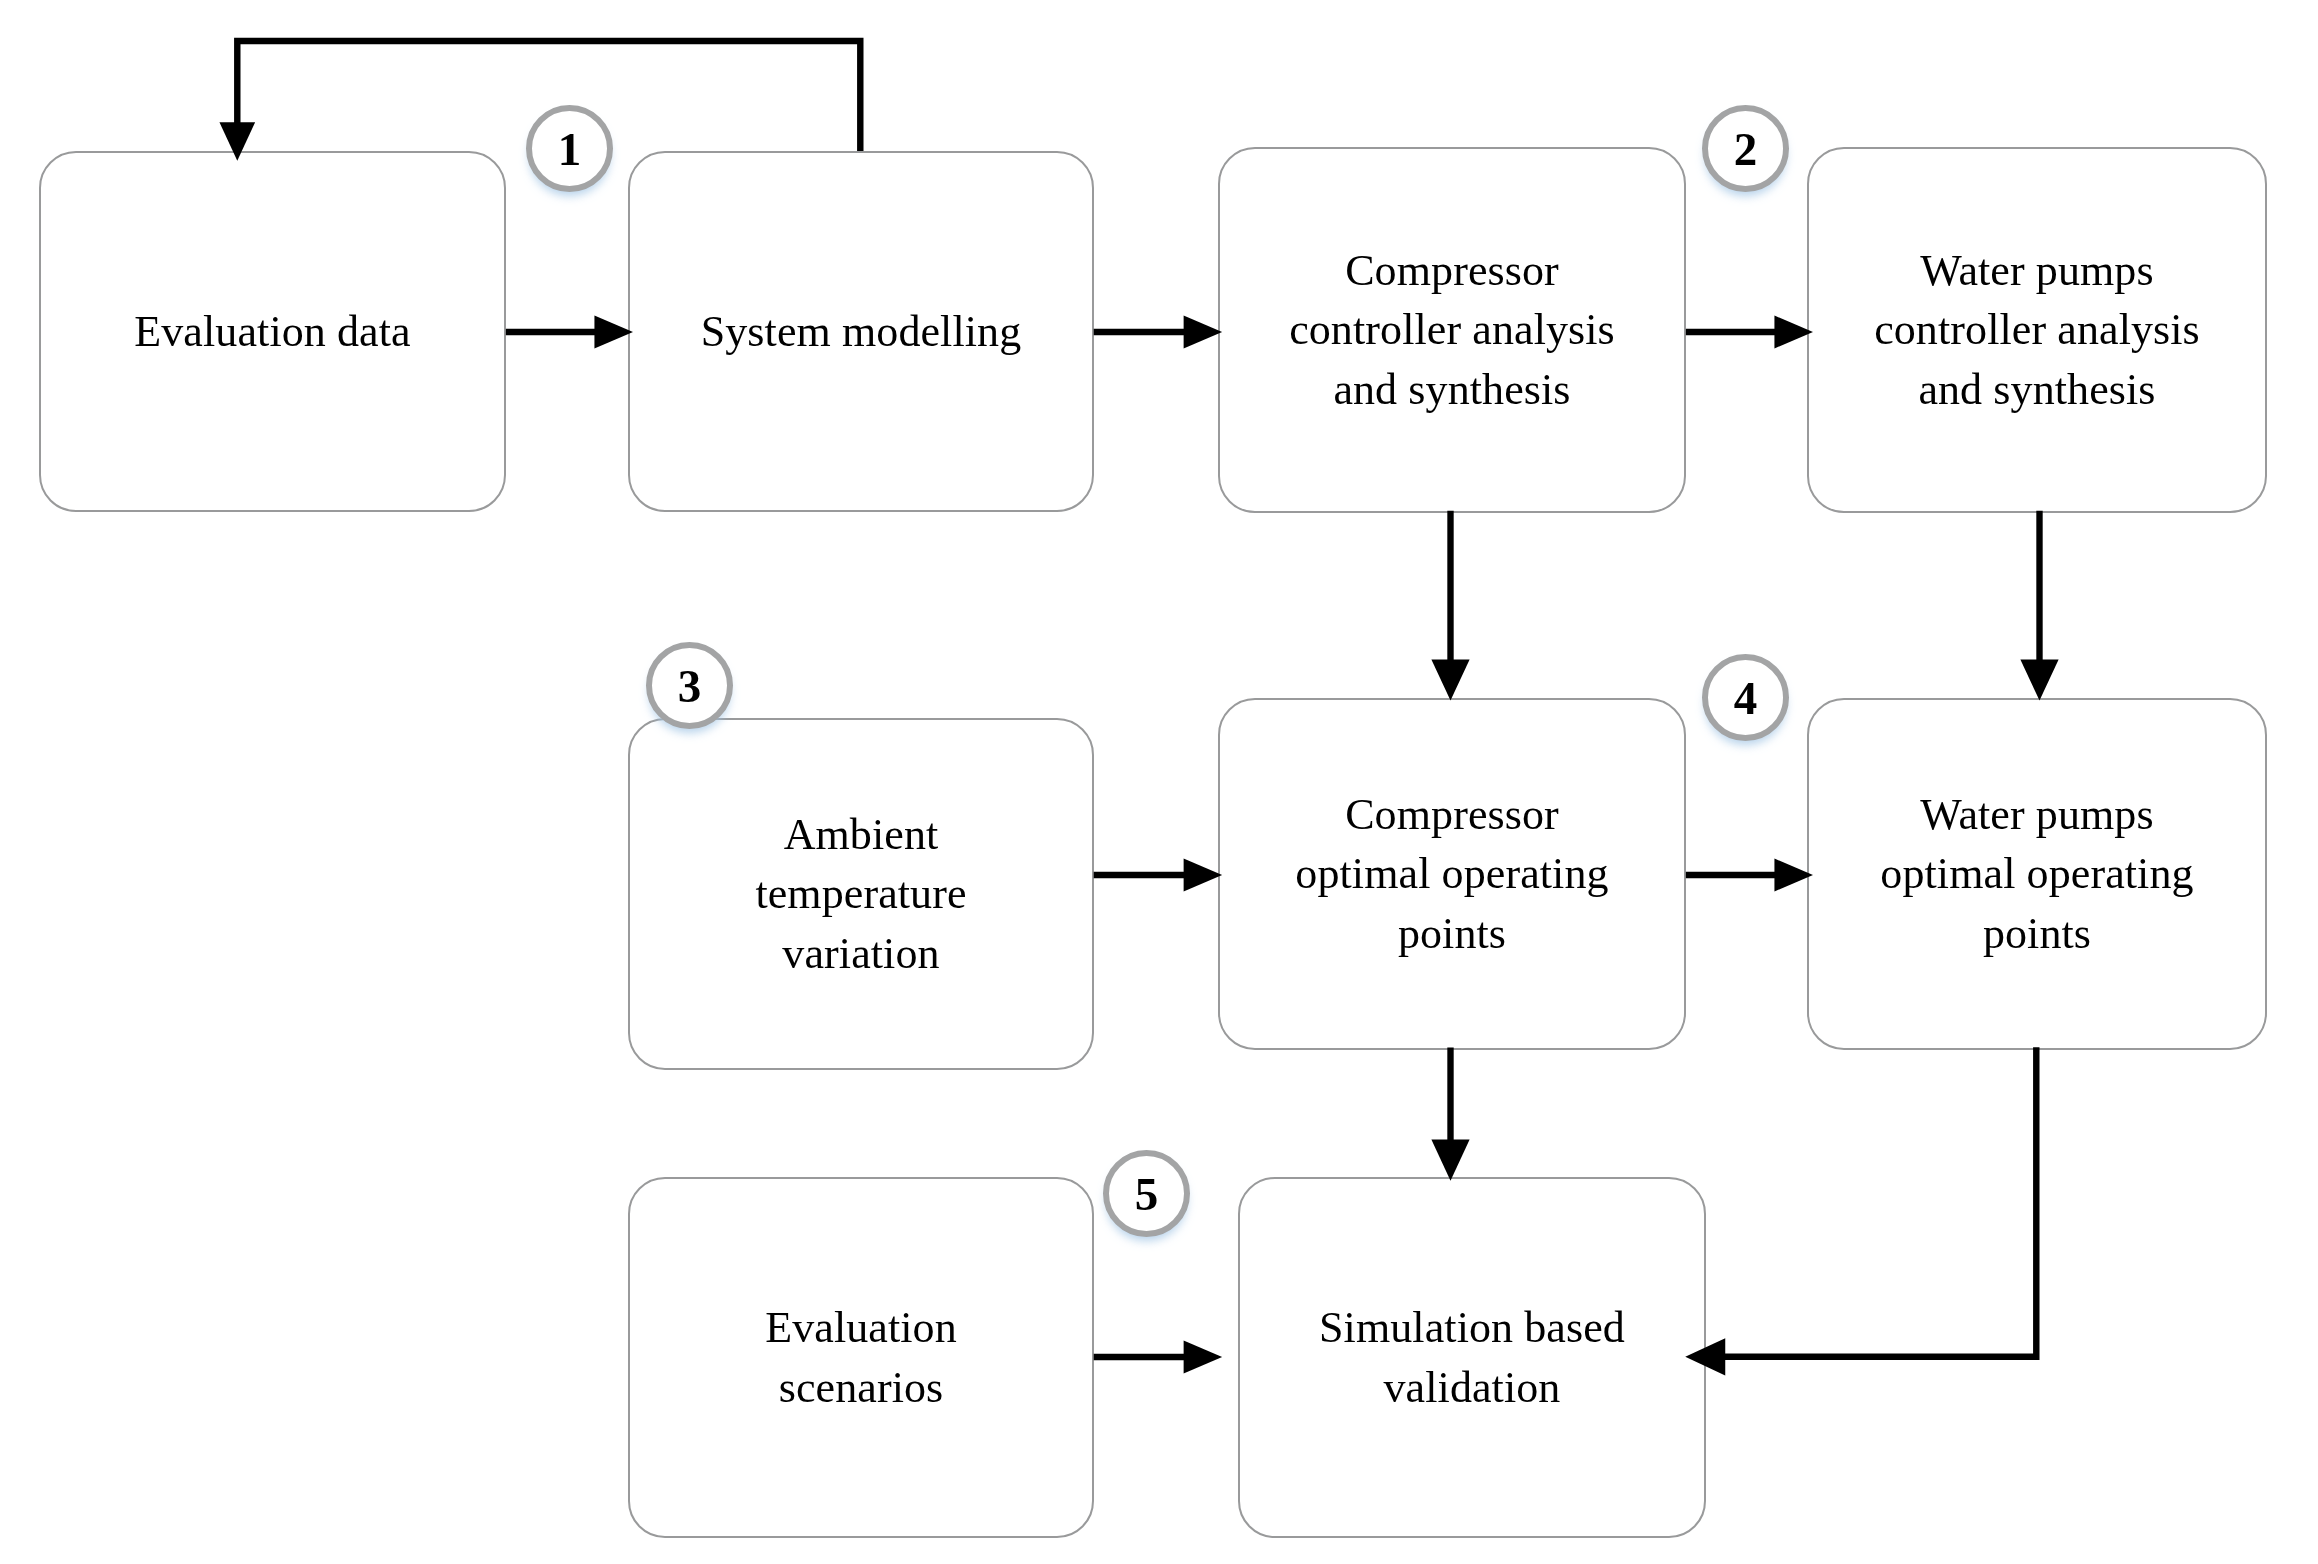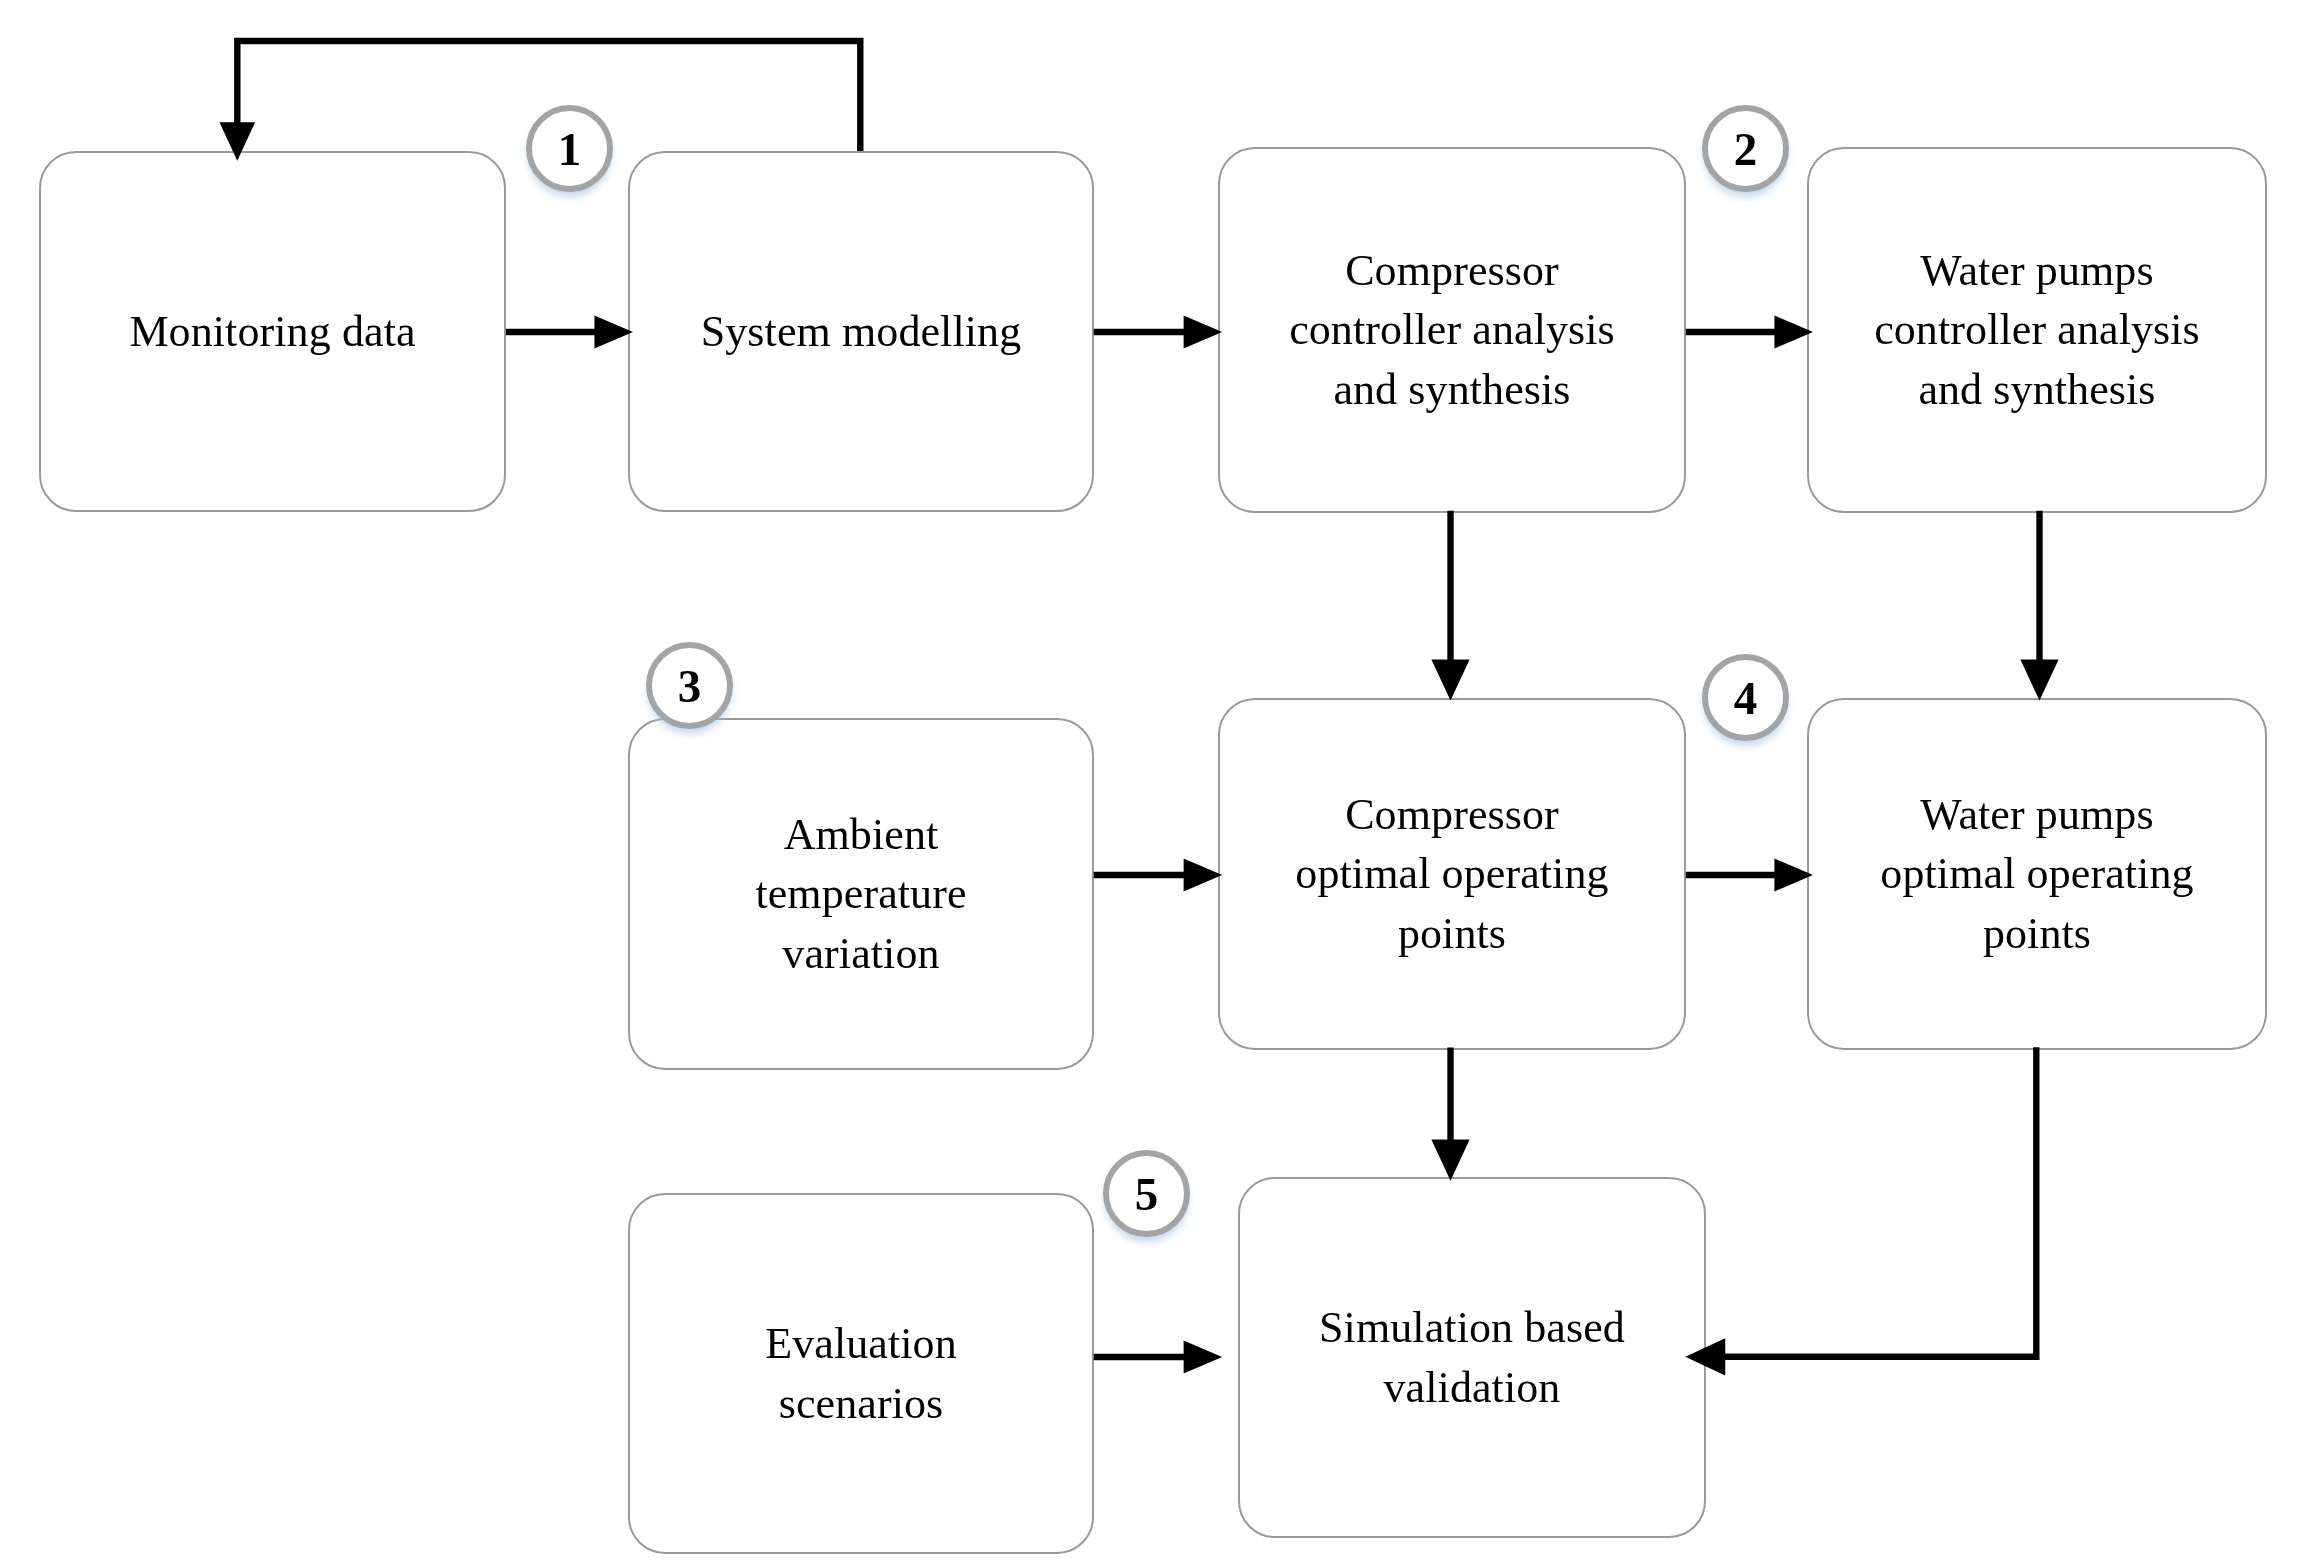--- a/index.html
+++ b/index.html
@@ -123,21 +123,21 @@
     <line x1="8" y1="35" x2="150" y2="35"></line>
     <polygon points="188,35 134,12 134,58"></polygon>
   </svg>
 
   <svg class="connector" style="left:1671px; top:1044px; width:371px; height:336px;" viewBox="0 0 520 470">
     <polyline points="512,4 512,438 72,438"></polyline>
     <polygon points="20,438 76,412 76,464"></polygon>
   </svg>
 
   <div class="flow-box" style="left:39px; top:151px; width:467px; height:361px;">
-    <span class="box-label">Monitoring data</span>
+    <span class="box-label">Evaluation data</span>
   </div>
 
   <div class="flow-box" style="left:628px; top:151px; width:466px; height:361px;">
     <span class="box-label">System modelling</span>
   </div>
 
   <div class="flow-box" style="left:1218px; top:147px; width:468px; height:366px;">
     <span class="box-label">Compressor
 controller analysis
 and synthesis</span>
@@ -160,21 +160,21 @@
 optimal operating
 points</span>
   </div>
 
   <div class="flow-box" style="left:1807px; top:698px; width:460px; height:352px;">
     <span class="box-label">Water pumps
 optimal operating
 points</span>
   </div>
 
-  <div class="flow-box" style="left:628px; top:1177px; width:466px; height:361px;margin-top:16px;">
+  <div class="flow-box" style="left:628px; top:1177px; width:466px; height:361px;">
     <span class="box-label">Evaluation
 scenarios</span>
   </div>
 
   <div class="flow-box" style="left:1218px; top:1177px; width:468px; height:361px;margin-left:20px;">
     <span class="box-label">Simulation based
 validation</span>
   </div>
 
   <div class="step-badge" style="left:526px; top:105px; width:87px; height:87px;">

